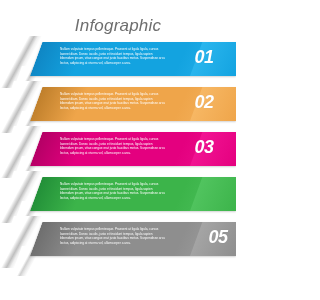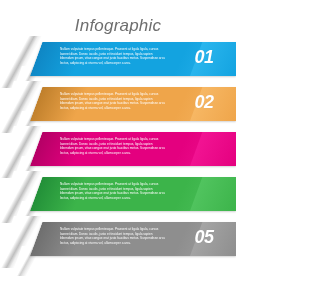--- a/index.html
+++ b/index.html
@@ -124,35 +124,36 @@
         <div class="num" style="left: 182px;">02</div>
       </div>
       <div class="row" style="top: 124px;">
         <div class="tail"></div>
         <div class="tail2"></div>
         <div class="ribbon">
           <div class="body" style="background: linear-gradient(95deg, rgb(180, 0, 101) 0%, rgb(228, 0, 127) 22%, rgb(228, 0, 127) 70%, rgb(242, 20, 147) 100%);"></div>
           <div class="numpanel" style="background: linear-gradient(95deg, rgb(242, 20, 147) 0%, rgb(228, 0, 127) 100%);"></div>
         </div>
         <div class="copy">Nullam vulputate tempus pellentesque. Praesent at ligula ligula, cursus laoreet diam. Donec iaculis, justo et tincidunt tempus, ligula sapien bibendum ipsum, vitae congue erat justo faucibus metus. Suspendisse arcu lectus, adipiscing at viverra vel, ullamcorper a arcu.</div>
+        <div class="num" style="left: 182px;">03</div>
       </div>
       <div class="row" style="top: 169px;">
         <div class="tail"></div>
         <div class="tail2"></div>
         <div class="ribbon">
           <div class="body" style="background: linear-gradient(95deg, rgb(34, 143, 56) 0%, rgb(60, 180, 74) 22%, rgb(60, 180, 74) 70%, rgb(81, 196, 95) 100%);"></div>
           <div class="numpanel" style="background: linear-gradient(95deg, rgb(81, 196, 95) 0%, rgb(60, 180, 74) 100%);"></div>
         </div>
         <div class="copy">Nullam vulputate tempus pellentesque. Praesent at ligula ligula, cursus laoreet diam. Donec iaculis, justo et tincidunt tempus, ligula sapien bibendum ipsum, vitae congue erat justo faucibus metus. Suspendisse arcu lectus, adipiscing at viverra vel, ullamcorper a arcu.</div>
       </div>
       <div class="row" style="top: 214px;">
         <div class="tail"></div>
         <div class="tail2"></div>
         <div class="ribbon">
           <div class="body" style="background: linear-gradient(95deg, rgb(110, 110, 110) 0%, rgb(142, 142, 142) 22%, rgb(142, 142, 142) 70%, rgb(165, 165, 165) 100%);"></div>
           <div class="numpanel" style="background: linear-gradient(95deg, rgb(165, 165, 165) 0%, rgb(142, 142, 142) 100%);"></div>
         </div>
         <div class="copy">Nullam vulputate tempus pellentesque. Praesent at ligula ligula, cursus laoreet diam. Donec iaculis, justo et tincidunt tempus, ligula sapien bibendum ipsum, vitae congue erat justo faucibus metus. Suspendisse arcu lectus, adipiscing at viverra vel, ullamcorper a arcu.</div>
-        <div class="num" style="left: 182px; text-align: center;">05</div>
+        <div class="num" style="left: 196px; text-align: center;">05</div>
       </div>
     </div>
 
 </div>
 
 </body></html>

